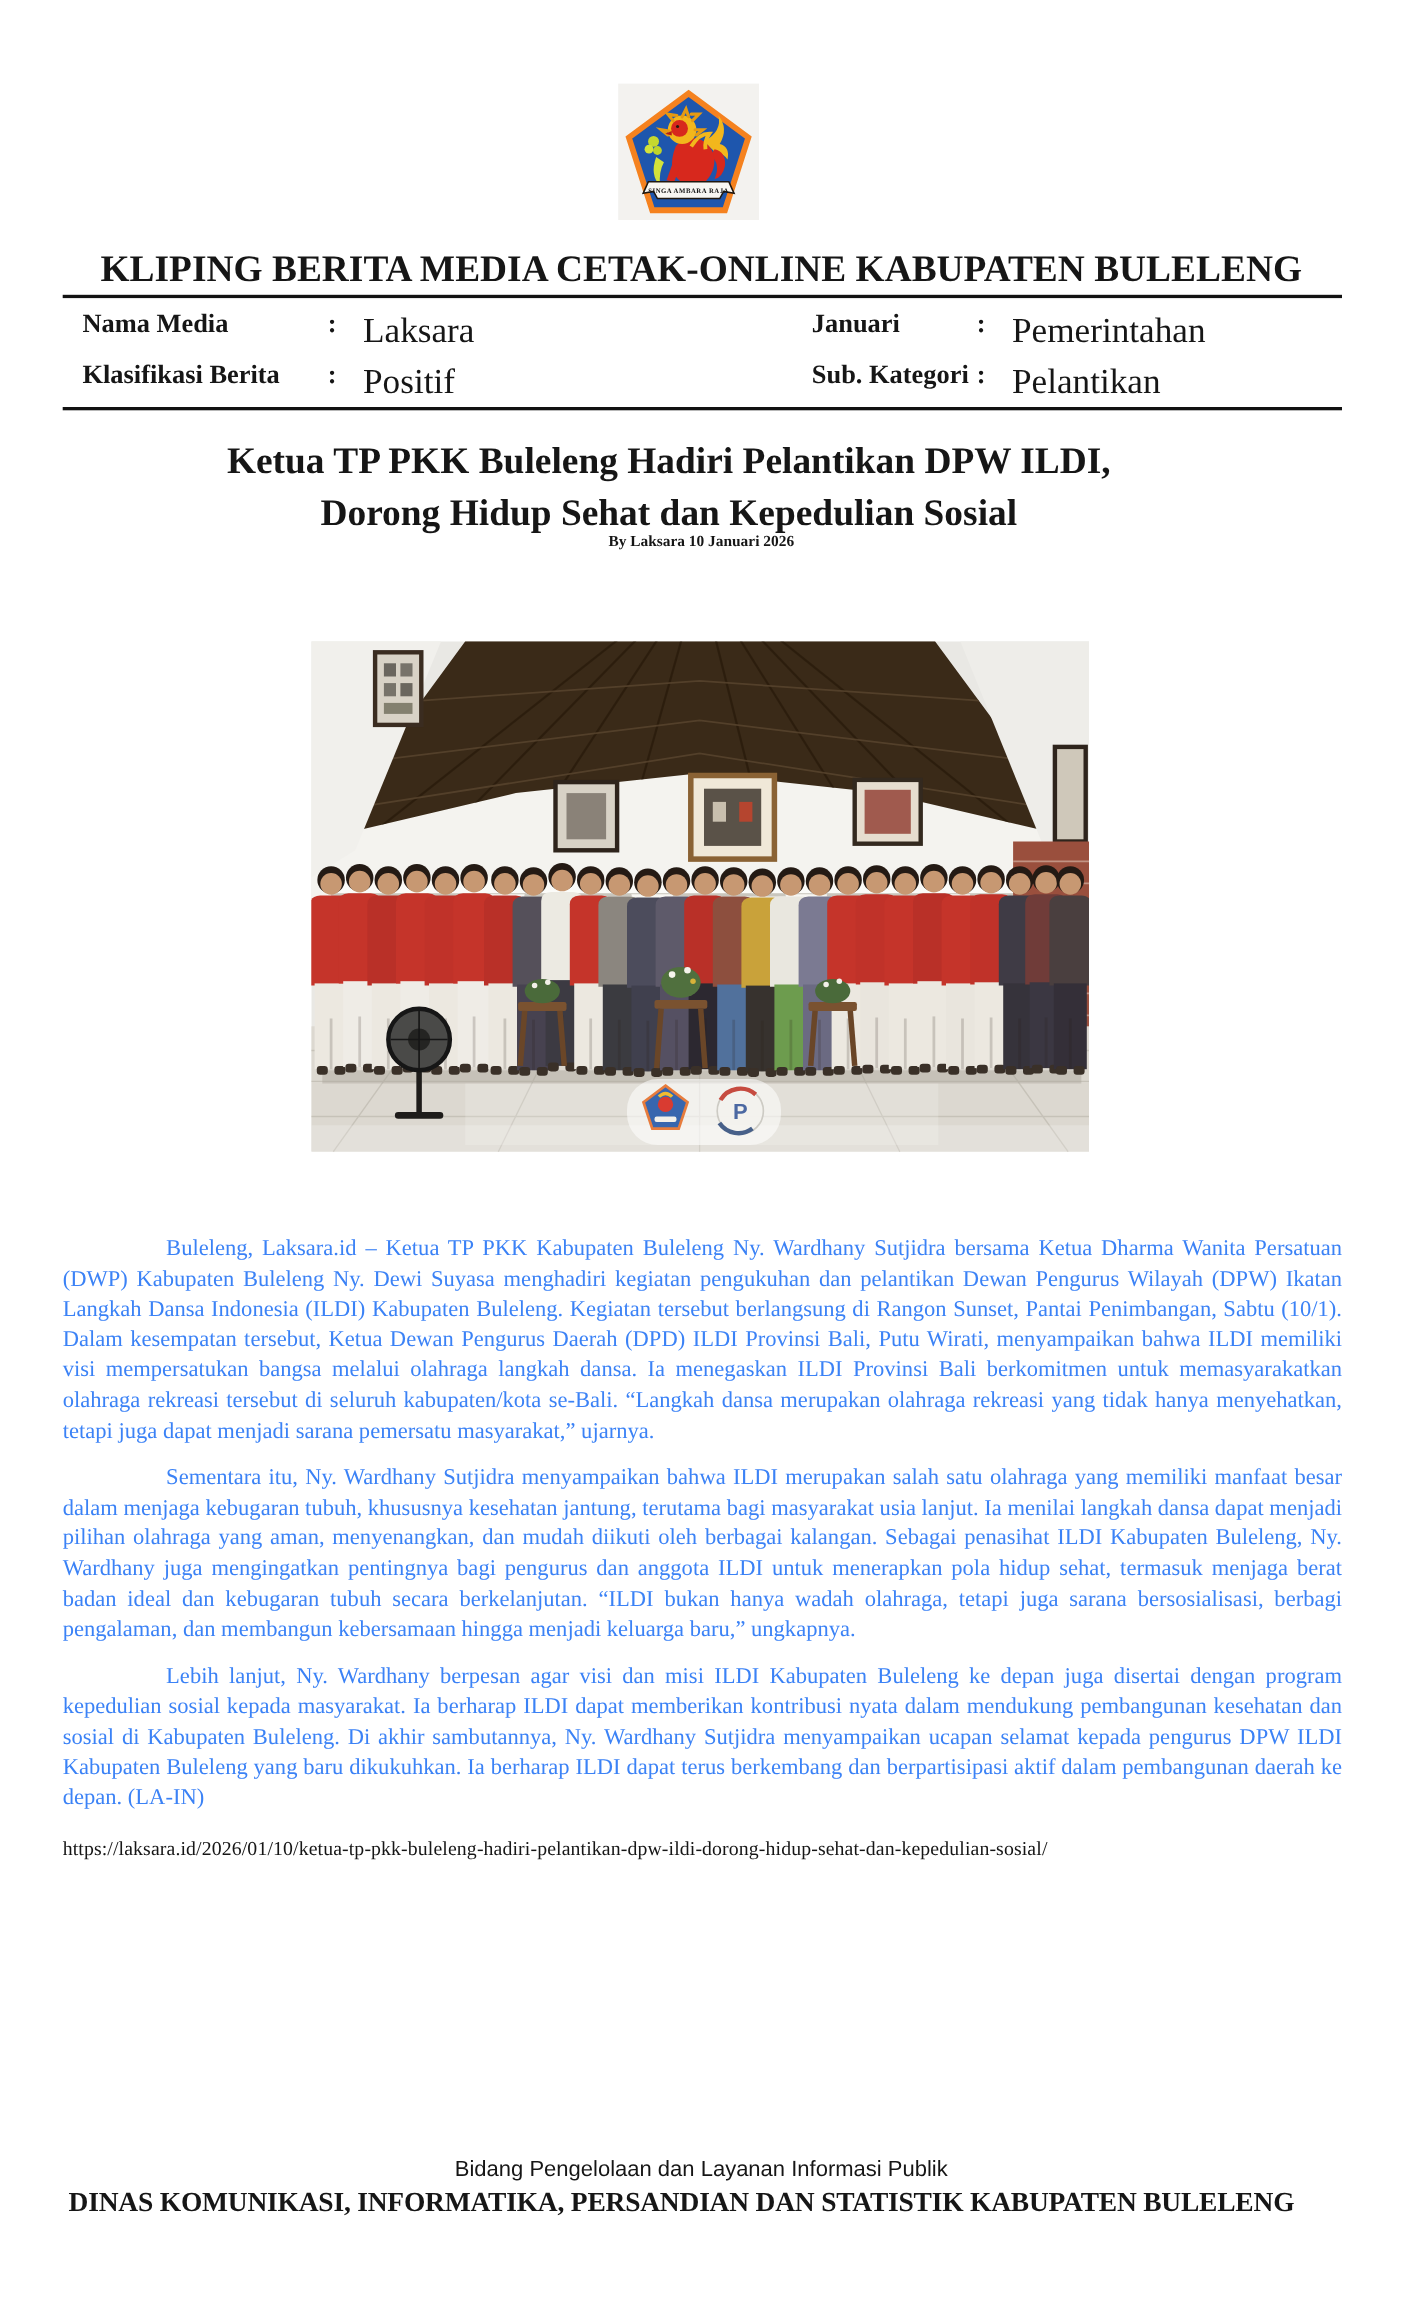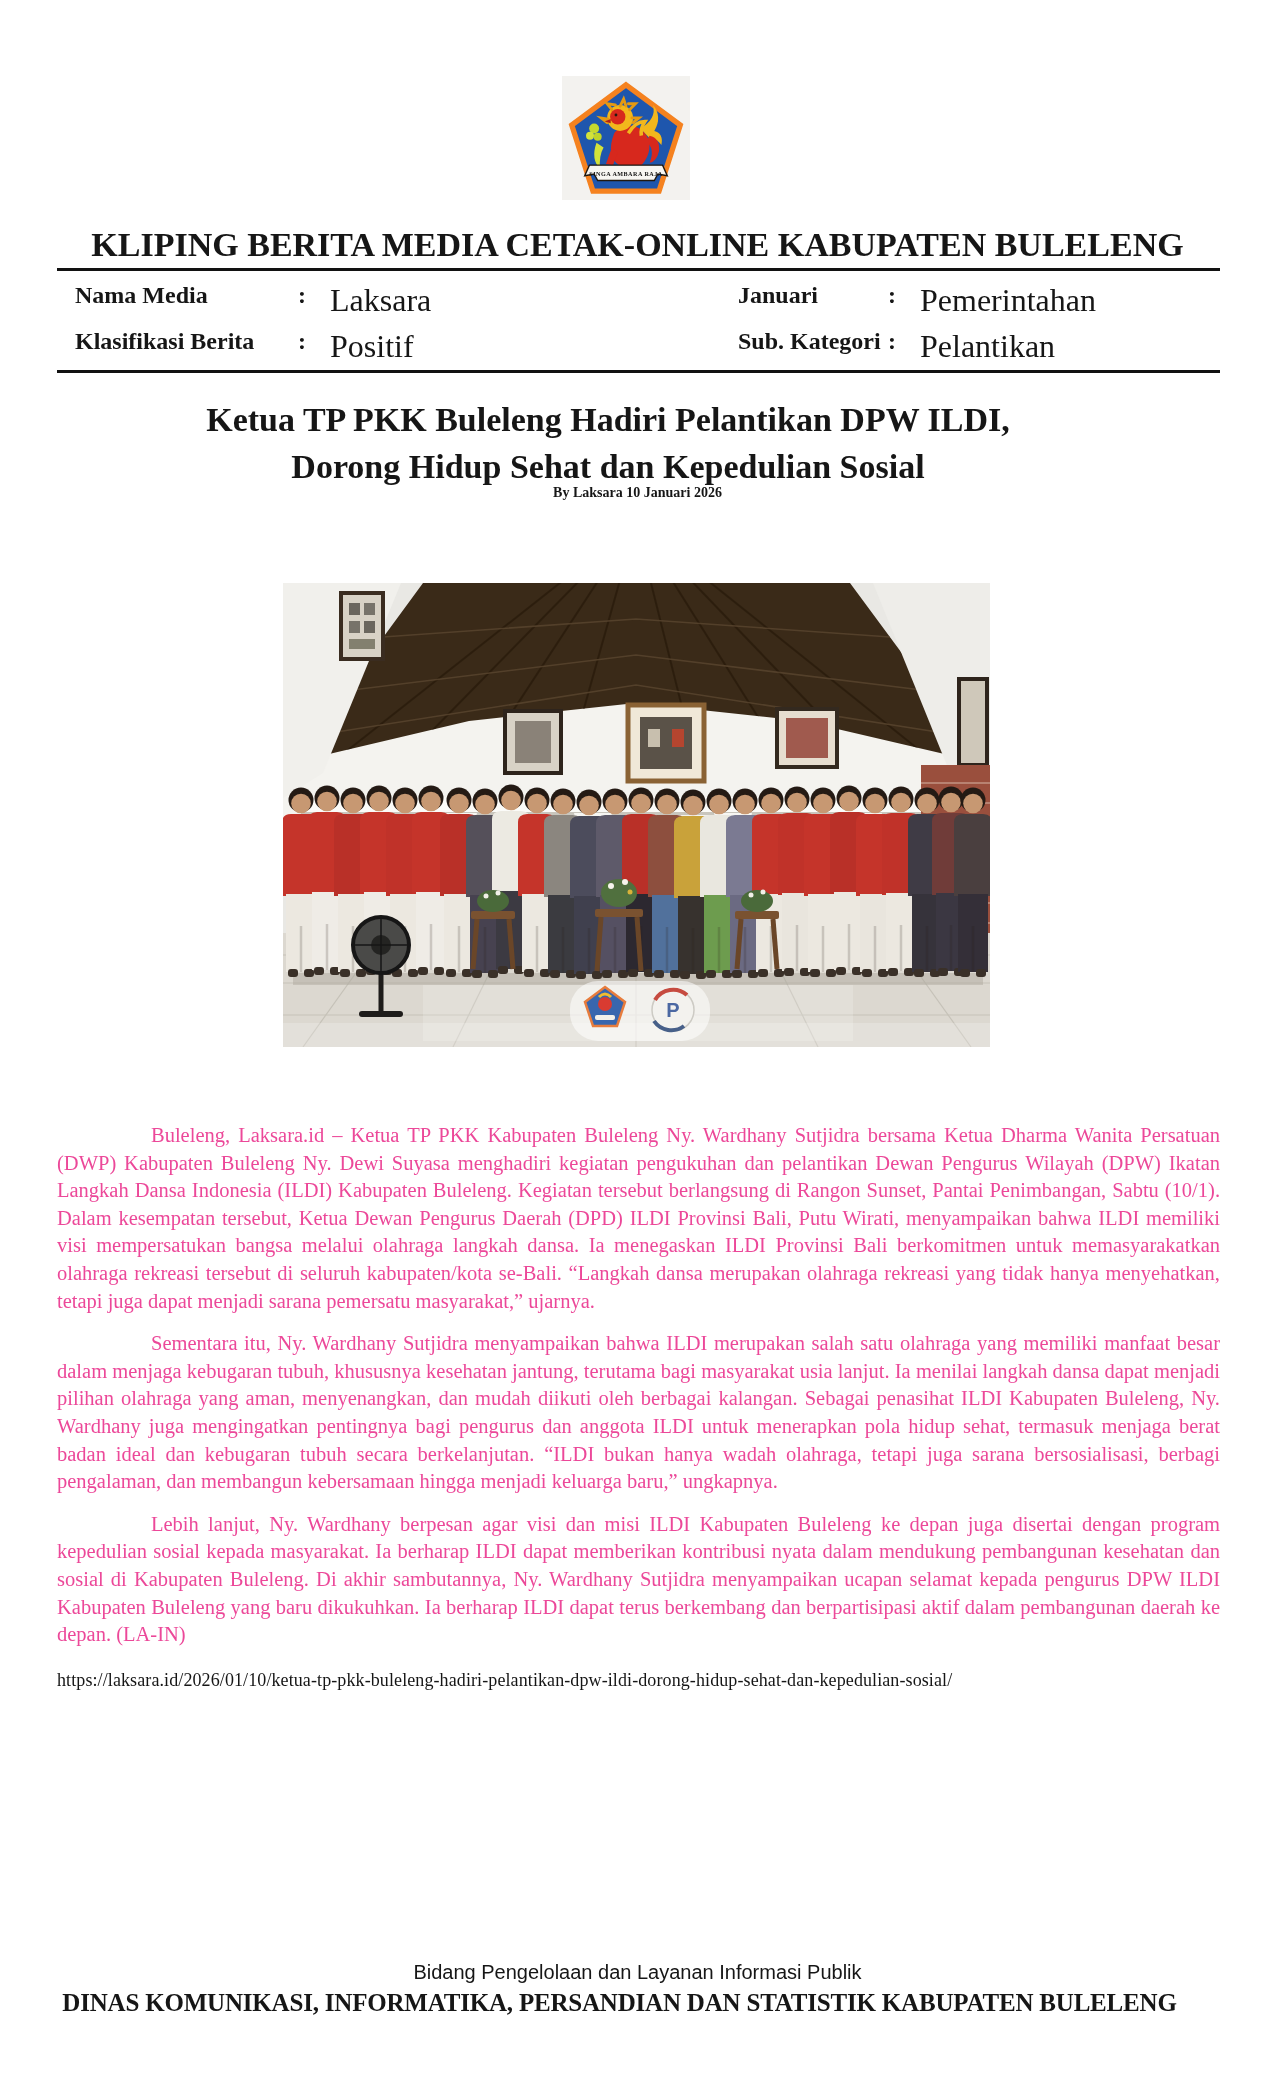--- a/index.html
+++ b/index.html
@@ -31,21 +31,21 @@
   .byline { left:0; top:485px; width:1275px; text-align:center;
             font-size:14px; font-weight:bold; }
 
   
   .photo { left:283px; top:583px; width:707px; height:464px; }
   .photo svg { display:block; }
 
   
   .article-body { left:57px; top:1122px; width:1163px; }
   .article-body p { font-size:20.5px; line-height:27.6px; text-align:justify;
-                    text-indent:94px; margin-bottom:15px; color:#ec4899; }
+                    text-indent:94px; margin-bottom:15px; color:#3b82f6; }
   .source-url { left:57px; top:1670px; width:1163px; font-size:18px;
                 font-weight:normal; letter-spacing:0.1px; }
 
   
   .footer1 { left:0; top:1961px; width:1275px; text-align:center;
              font-family:"Liberation Sans","DejaVu Sans",sans-serif; font-size:20px; }
   .footer2 { left:0; top:1989px; width:1239px; text-align:center;
              font-size:25px; font-weight:bold; letter-spacing:-0.2px; }
 </style>
 </head>

